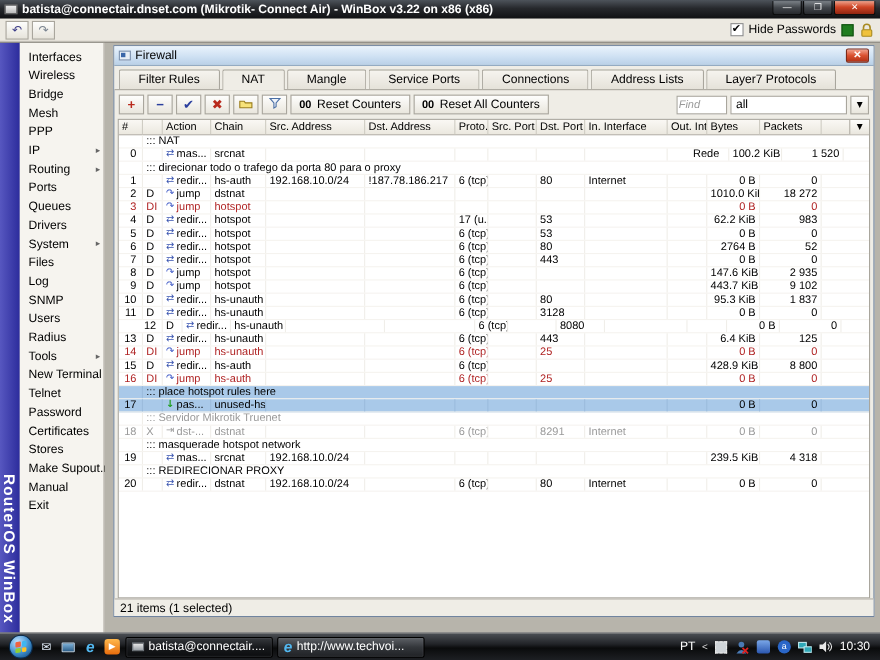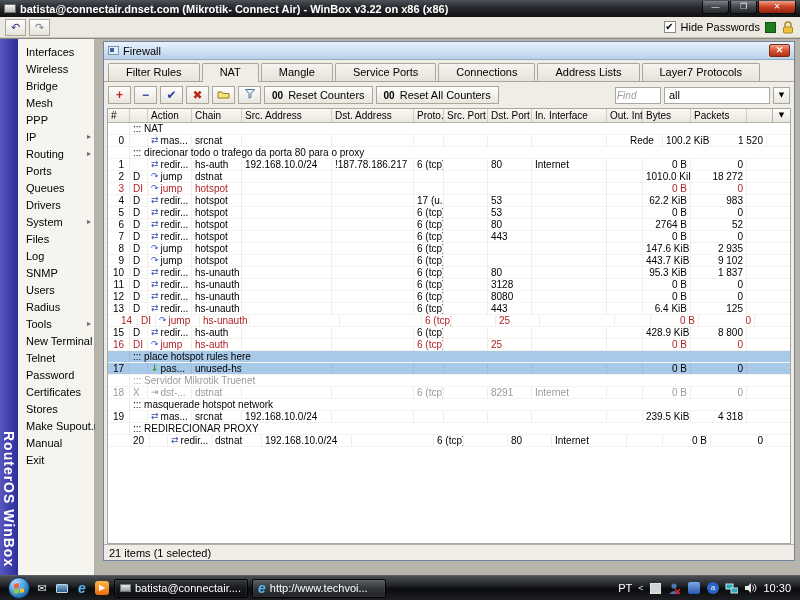--- a/index.html
+++ b/index.html
@@ -502,21 +502,21 @@
               <div class="td" style="width: 30px;">6 (tcp)</div>
               <div class="td" style="width: 44px;"></div>
               <div class="td" style="width: 44px;">3128</div>
               <div class="td" style="width: 75px;"></div>
               <div class="td" style="width: 36px;"></div>
               <div class="td td-r" style="width: 48px;">0 B</div>
               <div class="td td-r" style="width: 56px;">0</div>
               <div class="td td-fill"></div>
             </div>
             <div class="tr">
-              <div class="td td-num" style="width: 22px; text-align: right;">12</div>
+              <div class="td td-num" style="width: 40px; text-align: right;">12</div>
               <div class="td" style="width: 18px;">D</div>
               <div class="td td-action" style="width: 44px;">
                 <span class="act-ic" style="color: rgb(58, 85, 176);">⇄</span>
                 <span>redir...</span>
               </div>
               <div class="td" style="width: 50px;">hs-unauth</div>
               <div class="td" style="width: 90px;"></div>
               <div class="td" style="width: 82px;"></div>
               <div class="td" style="width: 30px;">6 (tcp)</div>
               <div class="td" style="width: 44px;"></div>
@@ -540,21 +540,21 @@
               <div class="td" style="width: 30px;">6 (tcp)</div>
               <div class="td" style="width: 44px;"></div>
               <div class="td" style="width: 44px;">443</div>
               <div class="td" style="width: 75px;"></div>
               <div class="td" style="width: 36px;"></div>
               <div class="td td-r" style="width: 48px;">6.4 KiB</div>
               <div class="td td-r" style="width: 56px;">125</div>
               <div class="td td-fill"></div>
             </div>
             <div class="tr invalid">
-              <div class="td td-num" style="width: 30px;">14</div>
+              <div class="td td-num" style="width: 22px;">14</div>
               <div class="td" style="width: 18px;">DI</div>
               <div class="td td-action" style="width: 44px;">
                 <span class="act-ic" style="color: rgb(58, 85, 196);">↷</span>
                 <span>jump</span>
               </div>
               <div class="td" style="width: 50px;">hs-unauth</div>
               <div class="td" style="width: 90px;"></div>
               <div class="td" style="width: 82px;"></div>
               <div class="td" style="width: 30px;">6 (tcp)</div>
               <div class="td" style="width: 44px;"></div>
@@ -670,21 +670,21 @@
               <div class="td" style="width: 36px;"></div>
               <div class="td td-r" style="width: 48px;">239.5 KiB</div>
               <div class="td td-r" style="width: 56px;">4 318</div>
               <div class="td td-fill"></div>
             </div>
             <div class="tr">
               <div class="td" style="width: 22px;"></div>
               <div class="td td-comment">::: REDIRECIONAR PROXY</div>
             </div>
             <div class="tr">
-              <div class="td td-num" style="width: 42px;">20</div>
+              <div class="td td-num" style="width: 22px;">20</div>
               <div class="td" style="width: 18px;"></div>
               <div class="td td-action" style="width: 44px;">
                 <span class="act-ic" style="color: rgb(58, 85, 176);">⇄</span>
                 <span>redir...</span>
               </div>
               <div class="td" style="width: 50px;">dstnat</div>
               <div class="td" style="width: 90px;">192.168.10.0/24</div>
               <div class="td" style="width: 82px;"></div>
               <div class="td" style="width: 30px;">6 (tcp)</div>
               <div class="td" style="width: 44px;"></div>

